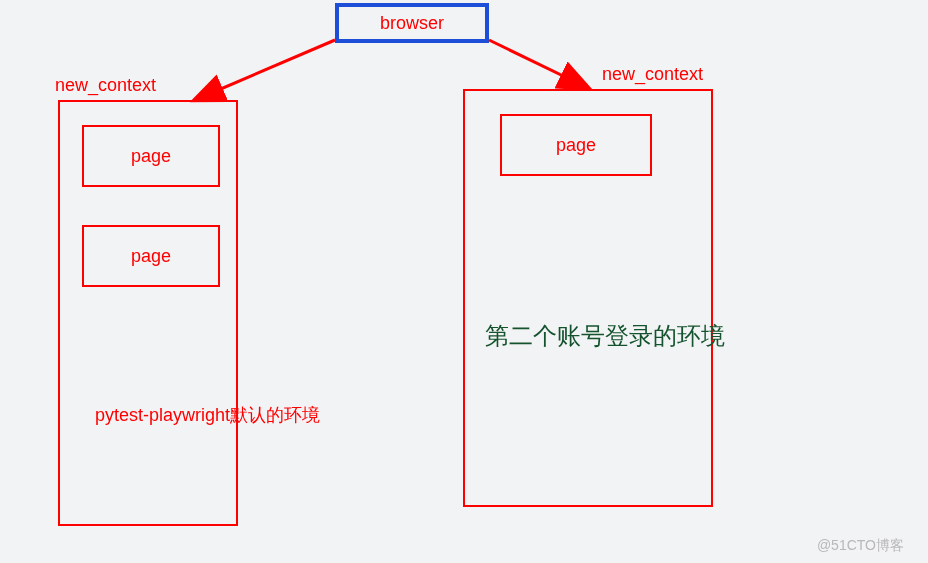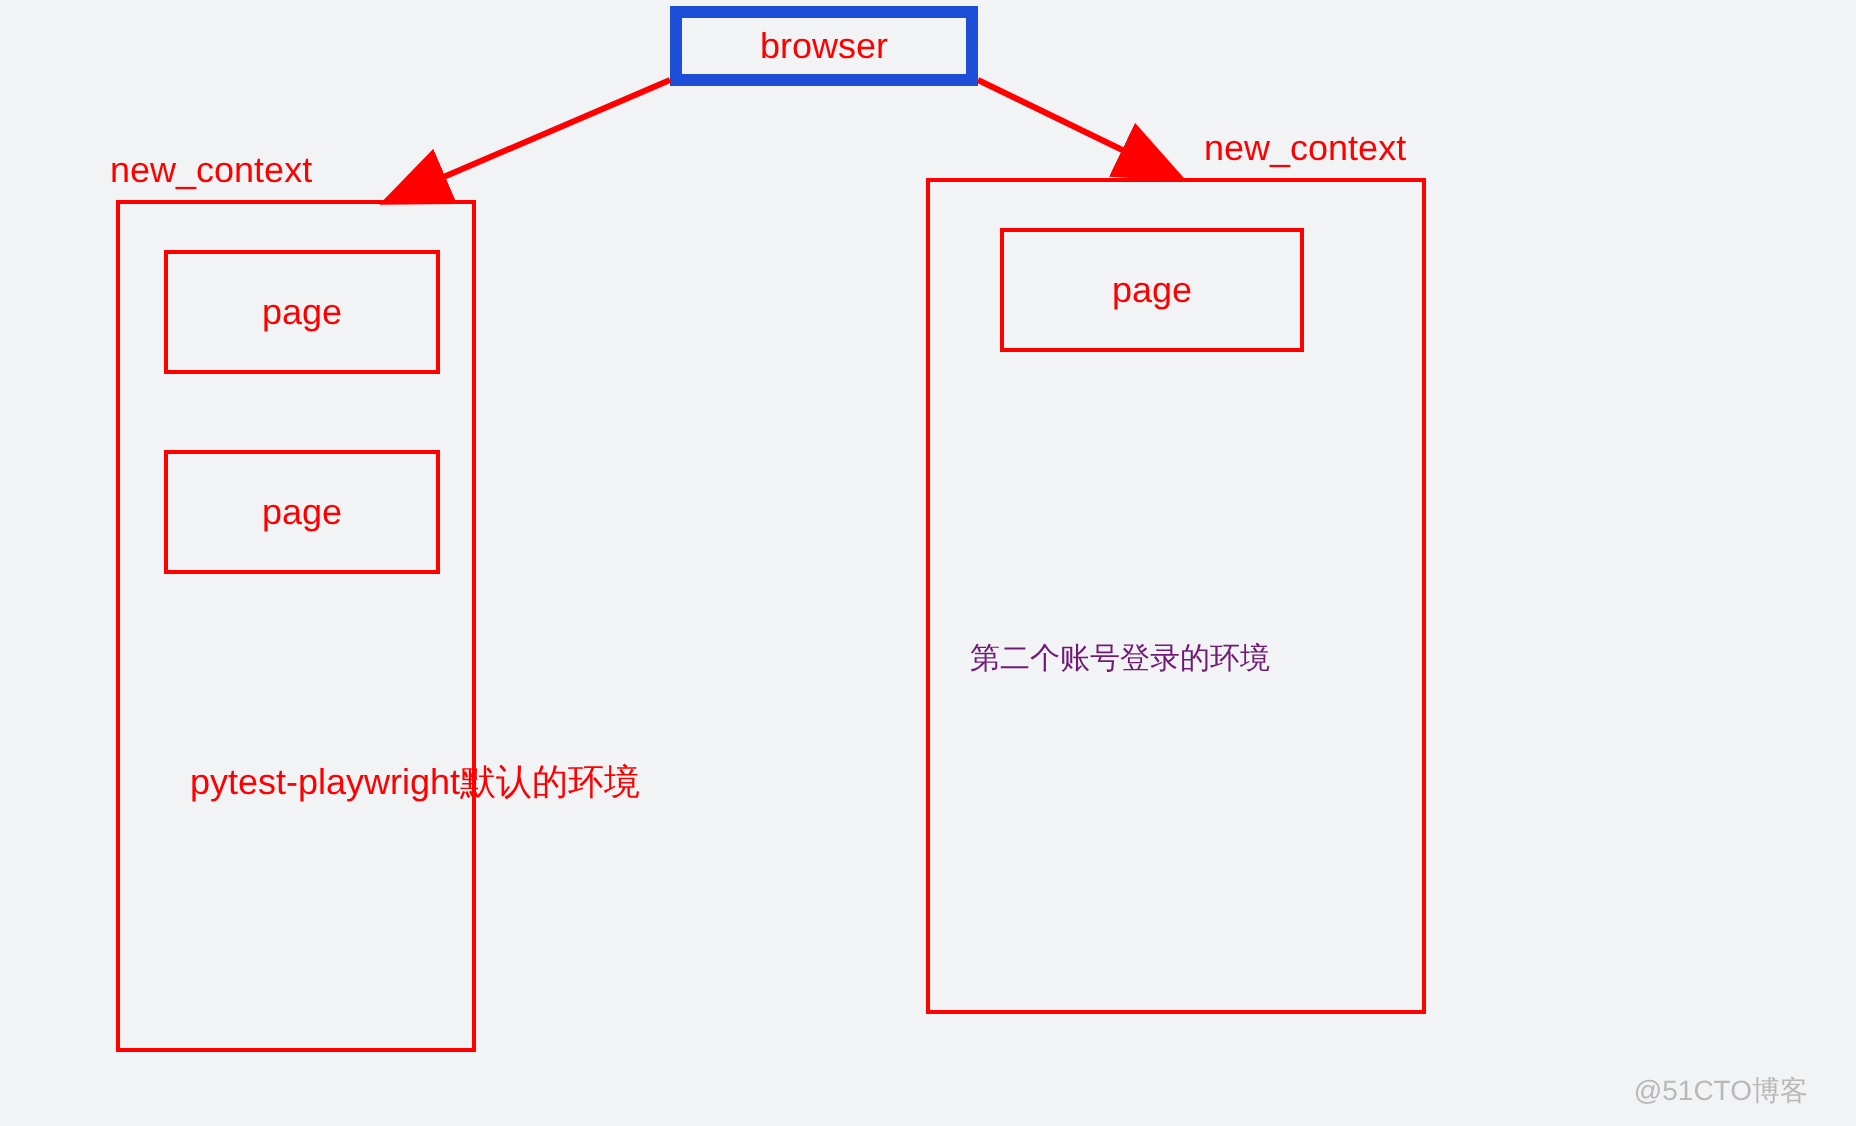--- a/index.html
+++ b/index.html
@@ -10,21 +10,21 @@
       font-family: Arial, sans-serif;
       position: relative;
       overflow: hidden;
     }
     .browser-box {
       position: absolute;
       left: 335px;
       top: 3px;
       width: 154px;
       height: 40px;
-      border: 6px solid #1d4ed8;
+      border: 4px solid #1d4ed8;
       display: flex;
       align-items: center;
       justify-content: center;
       font-size: 18px;
       color: #ff0000;
     }
     .context-label-left {
       position: absolute;
       left: 55px;
       top: 75px;
@@ -62,31 +62,31 @@
       justify-content: center;
       font-size: 18px;
       color: #ff0000;
     }
     .page-1 { left: 82px; top: 125px; width: 138px; height: 62px; }
     .page-2 { left: 82px; top: 225px; width: 138px; height: 62px; }
     .page-3 { left: 500px; top: 114px; width: 152px; height: 62px; }
     .desc-left {
       position: absolute;
       left: 95px;
-      top: 379px;
+      top: 403px;
       font-size: 18px;
       color: #ff0000;
       white-space: nowrap;
     }
     .desc-right {
       position: absolute;
       left: 485px;
       top: 320px;
-      font-size: 15px;
-      color: #701a75;
+      font-size: 24px;
+      color: #14532d;
     }
     .watermark {
       position: absolute;
       right: 24px;
       bottom: 8px;
       font-size: 14px;
       color: #b8b8b8;
     }
     .svg-overlay {
       position: absolute;

